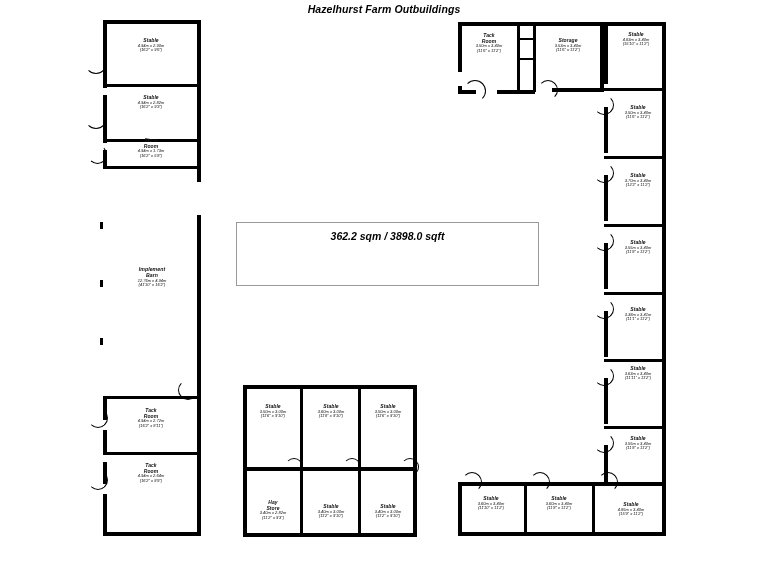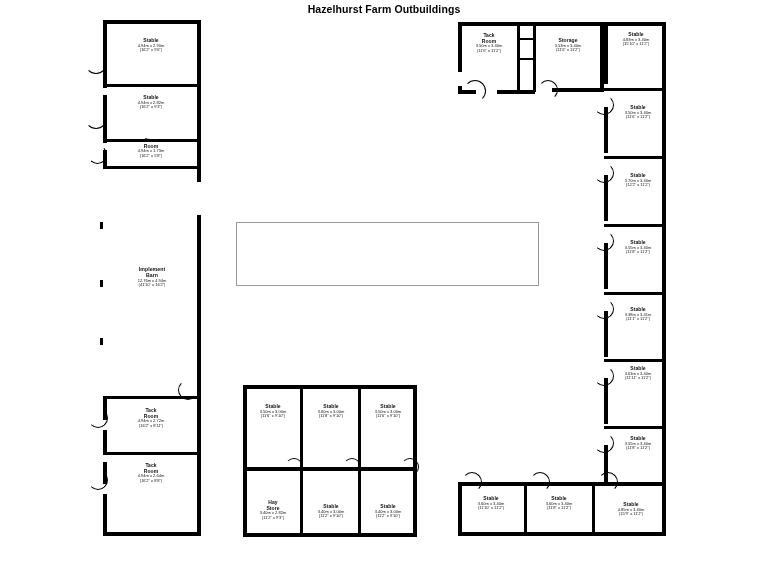--- a/index.html
+++ b/index.html
@@ -1,18 +1,18 @@
 <!DOCTYPE html>
 <html><head>
 <meta charset="utf-8">
 <style>
   html,body{margin:0;padding:0;background:#ffffff;}
   body{width:768px;height:576px;position:relative;overflow:hidden;
        font-family:"Liberation Sans",sans-serif;color:#000;}
-  #plan{position:absolute;inset:0;}
+  #plan{position:absolute;inset:0;font-style:italic;}
 
   .title{position:absolute;left:0;top:3px;width:768px;text-align:center;
          font-size:10.5px;font-weight:bold;letter-spacing:.1px;}
 
   
   .wall{position:absolute;background:#000;}
 
   
   .rm{position:absolute;text-align:center;line-height:1.12;
       font-size:4.6px;color:#111;}
@@ -258,15 +258,16 @@
     <span class="d1">3.60m x 3.40m</span>
     <span class="d2">(11'8" x 11'2")</span>
   </div>
   <div class="rm" style="left:602px;top:502px;width:58px;">
     <span class="nm">Stable</span>
     <span class="d1">4.85m x 3.40m</span>
     <span class="d2">(15'9" x 11'2")</span>
   </div>
 
   <div class="areabox" style="left:236px;top:222px;width:303px;height:64px;">
+    <div>362.2 sqm / 3898.0 sqft</div>
   </div>
 
 </div>
 
 </body></html>

